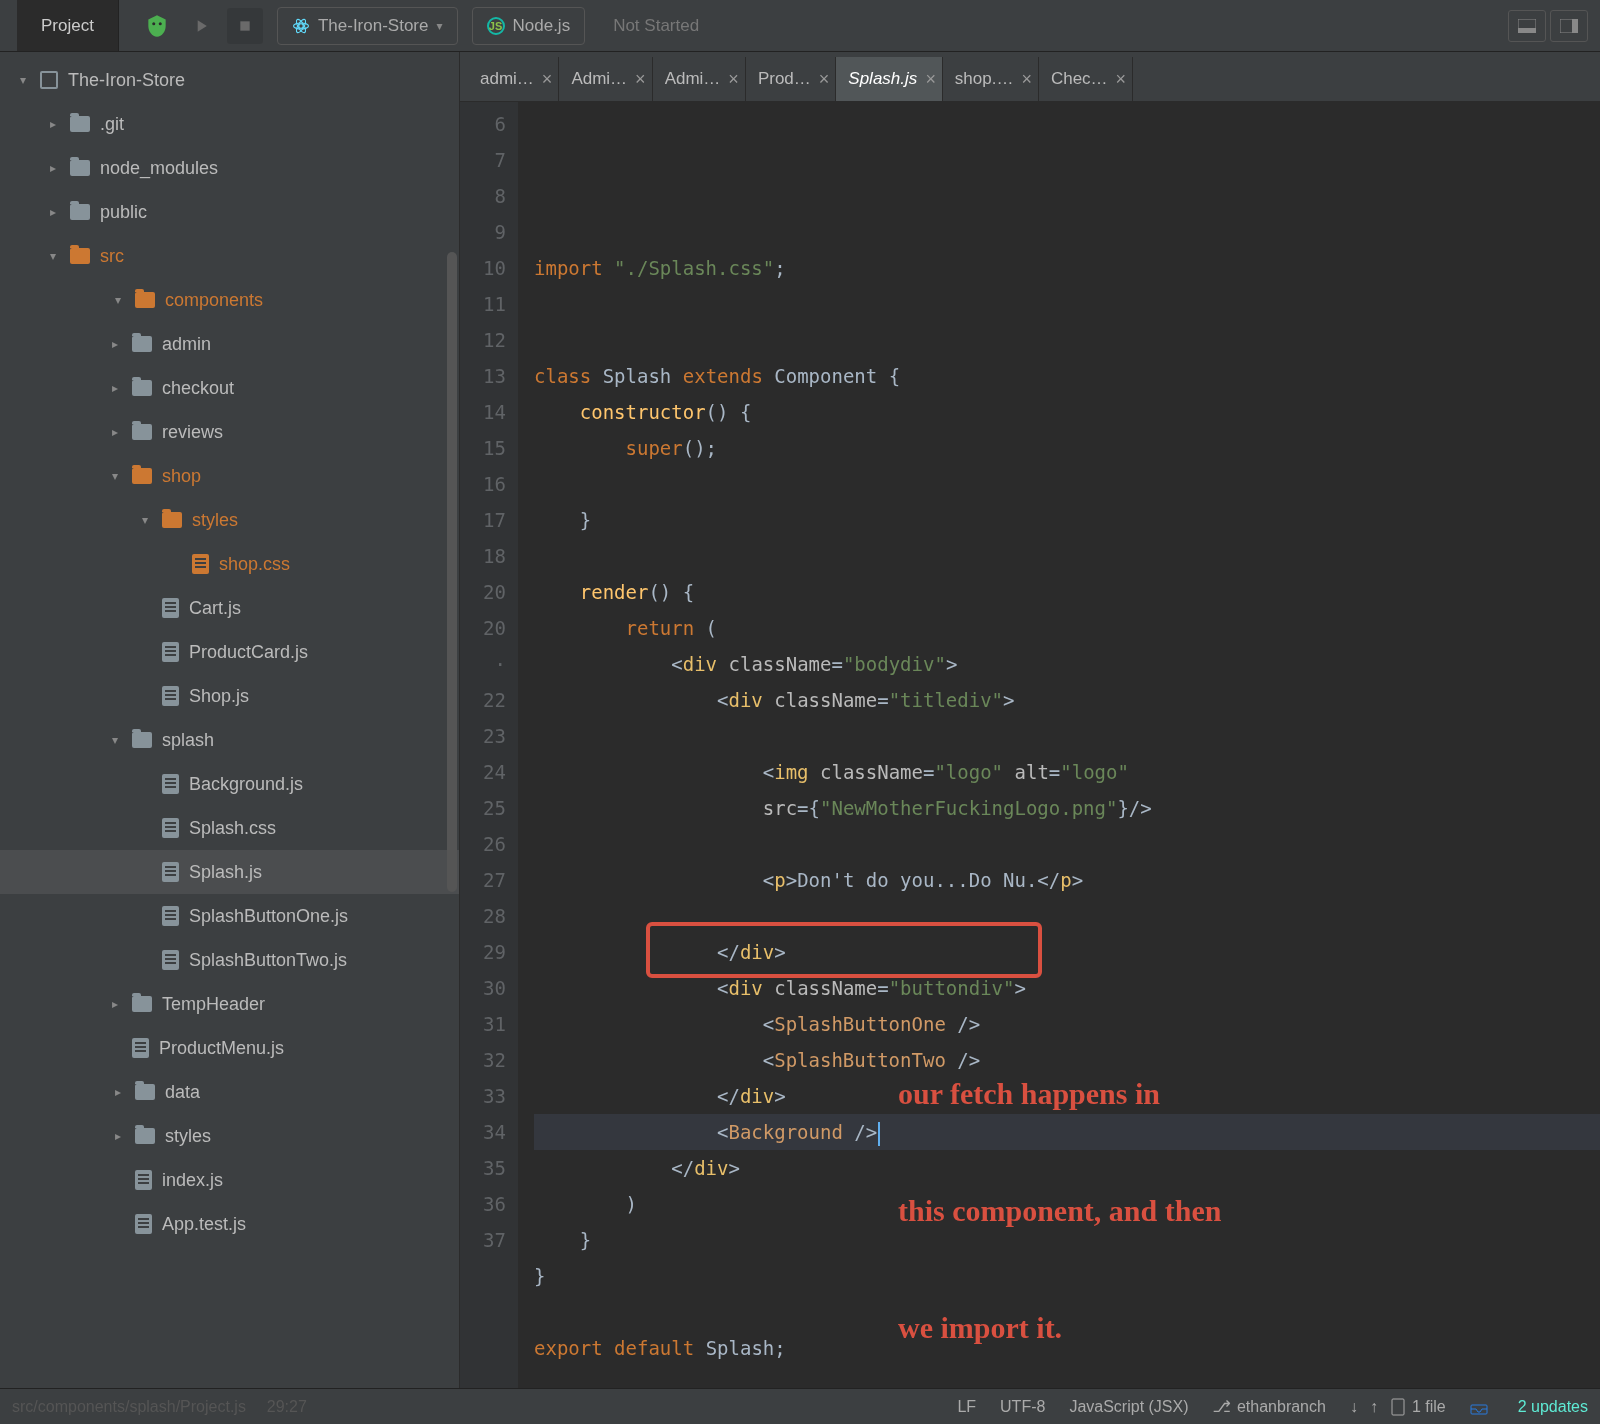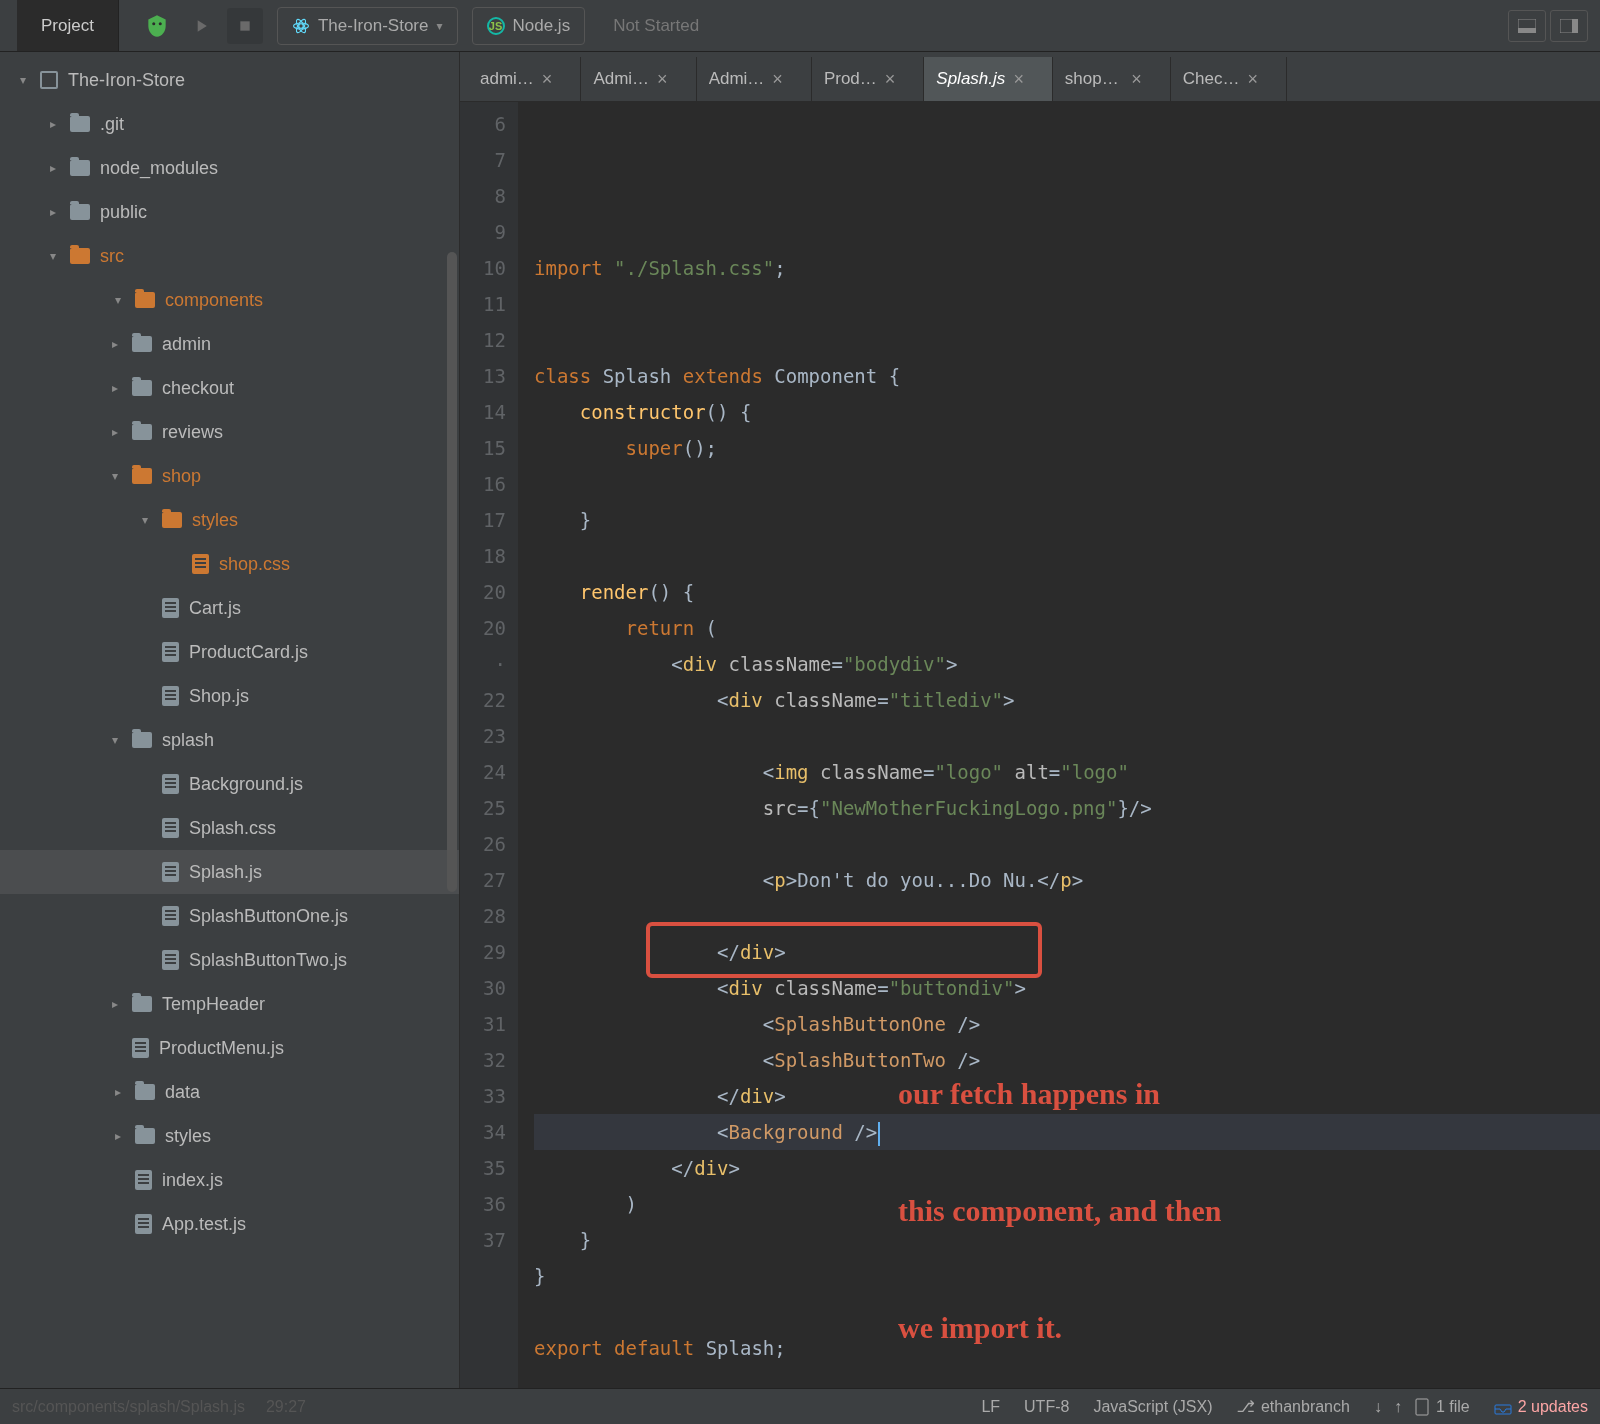--- a/index.html
+++ b/index.html
@@ -156,21 +156,21 @@
   align-items: flex-end;
   padding-left: 8px;
   border-bottom: 1px solid #2b2b2b;
   gap: 0;
 }
 .tab {
   height: 44px;
   background: #3c3f41;
   color: #bbb;
   display:flex; align-items:center; gap:8px;
-  padding: 0 28px 0 12px;
+  padding: 0 6px 0 12px;
   border-right: 1px solid #2b2b2b;
   font-size: 17px;
   max-width: 118px;
 }
 .tab .tname { overflow:hidden; text-overflow:ellipsis; white-space:nowrap; }
 .tab.active { background: #515658; color: #fff; font-style: italic; max-width: 180px; }
 .tab .close { color:#999; font-size:18px; cursor:pointer; }
 
 .code-wrap {
   flex: 1;
@@ -235,21 +235,21 @@
   background: #3c3f41;
   display:flex; align-items:center;
   font-size: 16px;
   color: #aaa;
   border-top: 1px solid #222;
 }
 .statusbar .faded { color:#555; }
 .statusbar .seg { padding: 0 12px; display:flex; align-items:center; gap:6px; }
 .statusbar .right { margin-left:auto; display:flex; align-items:center;}
 .branch-icon::before{content:"⎇"; color:#aaa;}
-.link-blue { color: #fca5a5; }
+.link-blue { color: #5eead4; margin-left: 24px; }
 
 .tri-down { font-size:12px; color:#888; }
 </style>
 </head>
 <body>
 
 <div class="topbar">
   <div class="project-tab">
     <span>Project</span>
   </div>
@@ -523,21 +523,21 @@
           <div>this component, and then</div>
           <div>we import it.</div>
         </div>
       <div class="line"><span class="kw">import</span> <span class="str">"./Splash.css"</span><span class="punc">;</span></div><div class="line">&nbsp;</div><div class="line">&nbsp;</div><div class="line"><span class="kw">class</span> <span class="cls">Splash</span> <span class="kw">extends</span> <span class="cls">Component</span> <span class="brace">{</span></div><div class="line">    <span class="fn">constructor</span><span class="punc">()</span> <span class="brace">{</span></div><div class="line">        <span class="kw">super</span><span class="punc">();</span></div><div class="line">&nbsp;</div><div class="line">    <span class="brace">}</span></div><div class="line">&nbsp;</div><div class="line">    <span class="fn">render</span><span class="punc">()</span> <span class="brace">{</span></div><div class="line">        <span class="kw">return</span> <span class="punc">(</span></div><div class="line">            <span class="punc">&lt;</span><span class="tag">div</span> <span class="attr">className</span><span class="punc">=</span><span class="str">"bodydiv"</span><span class="punc">&gt;</span></div><div class="line">                <span class="punc">&lt;</span><span class="tag">div</span> <span class="attr">className</span><span class="punc">=</span><span class="str">"titlediv"</span><span class="punc">&gt;</span></div><div class="line">&nbsp;</div><div class="line">                    <span class="punc">&lt;</span><span class="tag">img</span> <span class="attr">className</span><span class="punc">=</span><span class="str">"logo"</span> <span class="attr">alt</span><span class="punc">=</span><span class="str">"logo"</span></div><div class="line">                    <span class="attr">src</span><span class="punc">={</span><span class="str">"NewMotherFuckingLogo.png"</span><span class="punc">}/&gt;</span></div><div class="line">&nbsp;</div><div class="line">                    <span class="punc">&lt;</span><span class="tag">p</span><span class="punc">&gt;</span>Don't do you...Do Nu.<span class="punc">&lt;/</span><span class="tag">p</span><span class="punc">&gt;</span></div><div class="line">&nbsp;</div><div class="line">                <span class="punc">&lt;/</span><span class="tag">div</span><span class="punc">&gt;</span></div><div class="line">                <span class="punc">&lt;</span><span class="tag">div</span> <span class="attr">className</span><span class="punc">=</span><span class="str">"buttondiv"</span><span class="punc">&gt;</span></div><div class="line">                    <span class="punc">&lt;</span><span class="jsx-comp">SplashButtonOne</span> <span class="punc">/&gt;</span></div><div class="line">                    <span class="punc">&lt;</span><span class="jsx-comp">SplashButtonTwo</span> <span class="punc">/&gt;</span></div><div class="line">                <span class="punc">&lt;/</span><span class="tag">div</span><span class="punc">&gt;</span></div><div class="line hl-cursor-line">                <span class="punc">&lt;</span><span class="jsx-comp">Background</span> <span class="punc">/&gt;</span><span class="cursor-caret"></span></div><div class="line">            <span class="punc">&lt;/</span><span class="tag">div</span><span class="punc">&gt;</span></div><div class="line">        <span class="punc">)</span></div><div class="line">    <span class="brace">}</span></div><div class="line"><span class="brace">}</span></div><div class="line">&nbsp;</div><div class="line"><span class="kw">export</span> <span class="kw">default</span> <span class="cls">Splash</span><span class="punc">;</span></div><div class="line">&nbsp;</div></div>
     </div>
   </div>
 </div>
 
 <div class="statusbar">
   <div class="seg faded">
-    <span>src/components/splash/Splash.js</span>&nbsp;&nbsp;<span>29:27</span>
+    <span>src/components/splash/Project.js</span>&nbsp;&nbsp;<span>29:27</span>
   </div>
   <div class="right">
     <div class="seg">
         <span>LF</span>
       </div>
     <div class="seg">
         <span>UTF-8</span>
       </div>
     <div class="seg">
         <span>JavaScript (JSX)</span>

